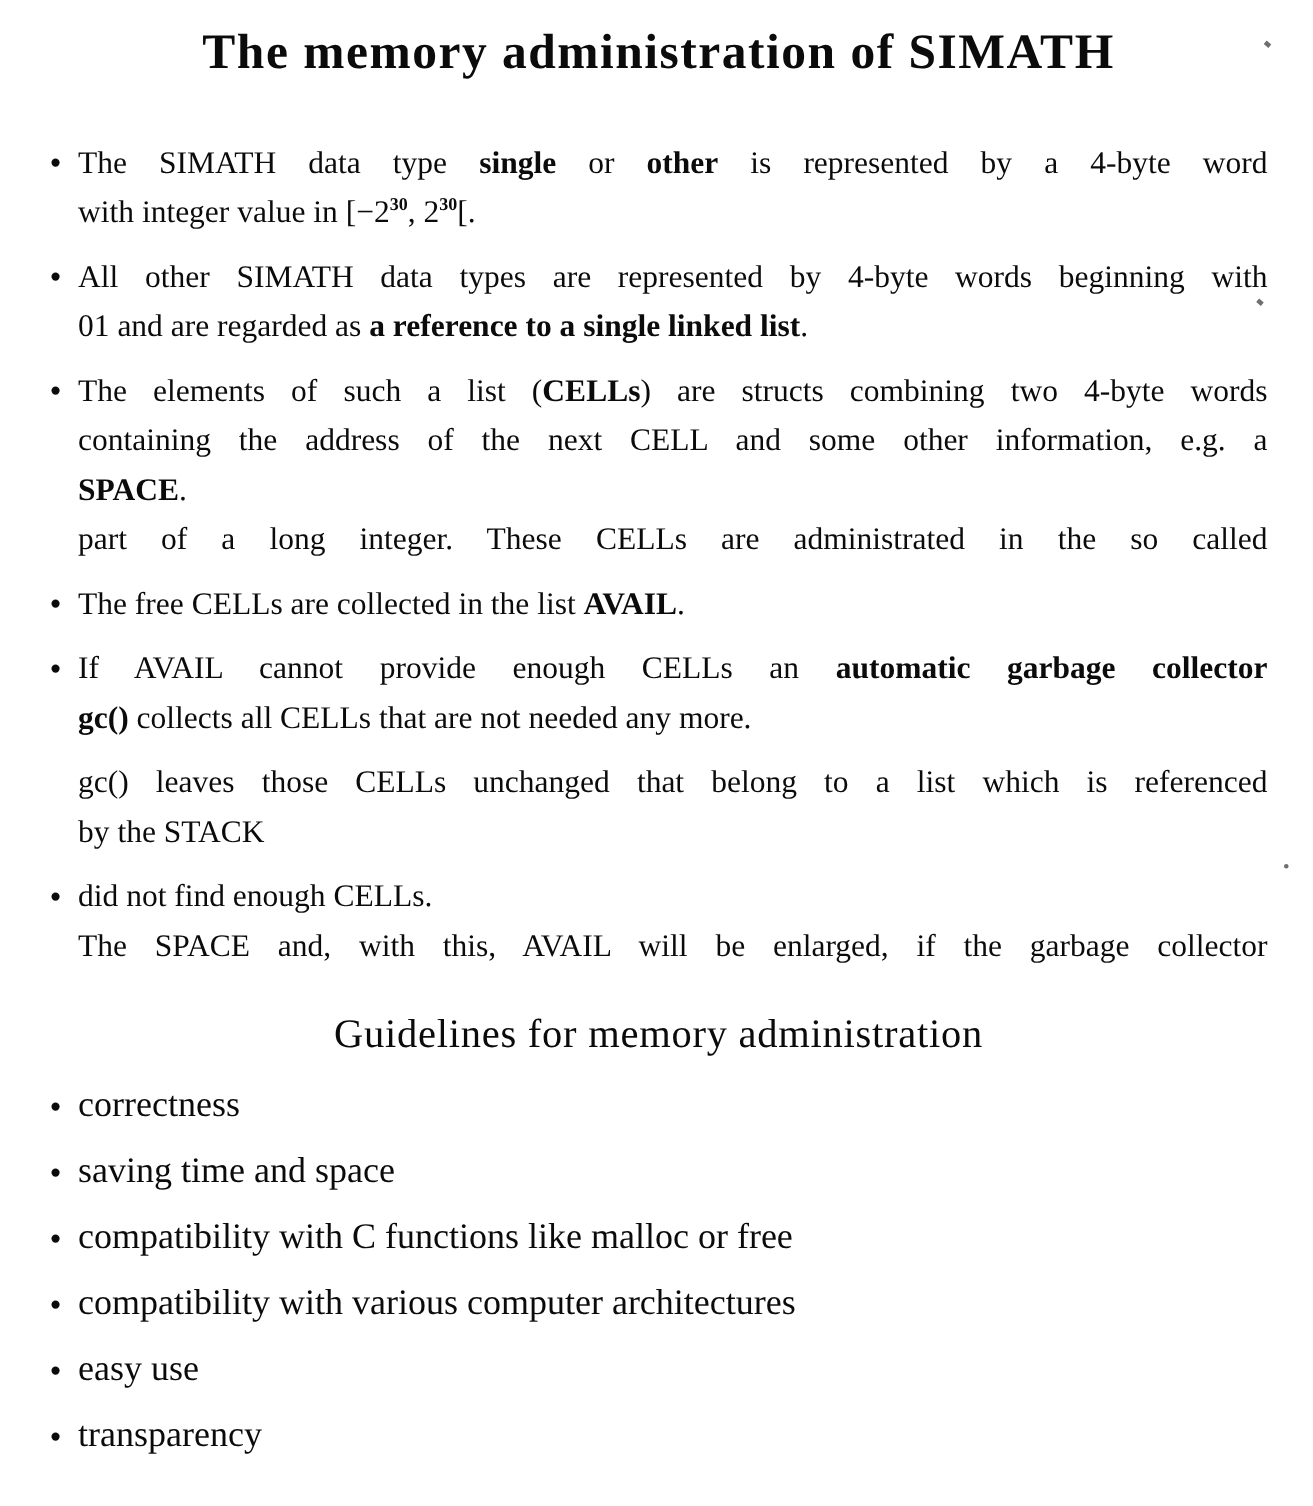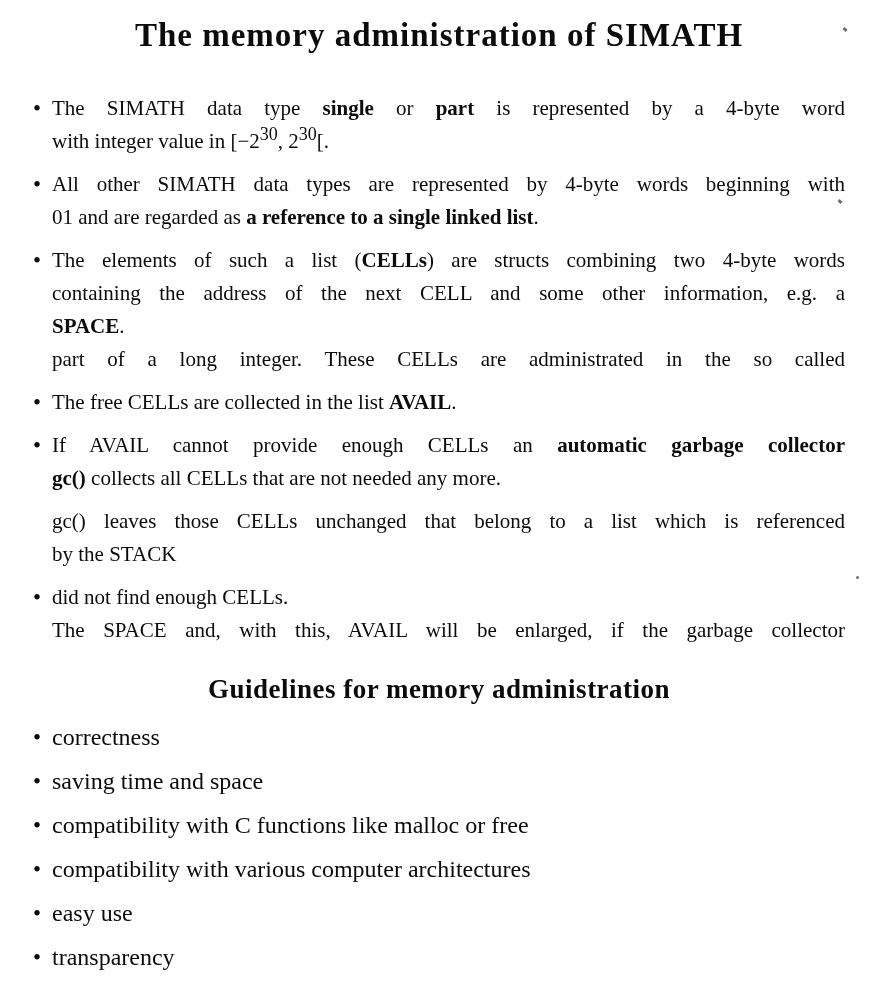--- a/index.html
+++ b/index.html
@@ -25,21 +25,21 @@
   h1.title {
     font-size: 33px;
     font-weight: 700;
     text-align: center;
     letter-spacing: 1px;
     margin: 6px 0 36px 0;
     line-height: 1.2;
   }
   h2.subtitle {
     font-size: 27px;
-    font-weight: 700;
+    font-weight: 400;
     text-align: center;
     letter-spacing: 0.5px;
     margin: 26px 0 16px 0;
     line-height: 1.2;
   }
   .para {
     display: flex;
     align-items: flex-start;
     margin: 0 0 10px 0;
   }
@@ -59,23 +59,24 @@
     display: block;
     text-align: justify;
     text-align-last: justify;
   }
   .jline.last {
     text-align: left;
     text-align-last: left;
   }
   .bold { font-weight: 700; }
   sup.sp {
-    font-size: 18px;
+    font-size: 12px;
     line-height: 0;
     vertical-align: super;
+    font-weight: bold;
   }
   .gsection .para { margin-bottom: 11px; }
   .gtext {
     font-size: 24px;
     line-height: 33px;
   }
   .speck {
     position: absolute;
     background: #222;
     opacity: 0.65;
@@ -89,21 +90,21 @@
 
 <div class="page">
 
   <h1 class="title">The memory administration of SIMATH</h1>
 
   <section>
 
     <div class="para">
       <span class="marker">•</span>
       <div class="btext">
-          <span class="jline"><span class="">The SIMATH data type </span><span class="bold">single</span><span class=""> or </span><span class="bold">part</span><span class=""> is represented by a 4-byte word</span></span>
+          <span class="jline"><span class="">The SIMATH data type </span><span class="bold">single</span><span class=""> or </span><span class="bold">other</span><span class=""> is represented by a 4-byte word</span></span>
           <span class="jline last"><span class="">with integer value in [−2</span><sup class="sp">30</sup><span class="">, 2</span><sup class="sp">30</sup><span class="">[.</span></span>
         </div>
     </div>
 
     <div class="para">
       <span class="marker">•</span>
       <div class="btext">
           <span class="jline"><span class="">All other SIMATH data types are represented by 4-byte words beginning with</span></span>
           <span class="jline last"><span class="">01 and are regarded as </span><span class="bold">a reference to a single linked list</span><span class="">.</span></span>
         </div>

